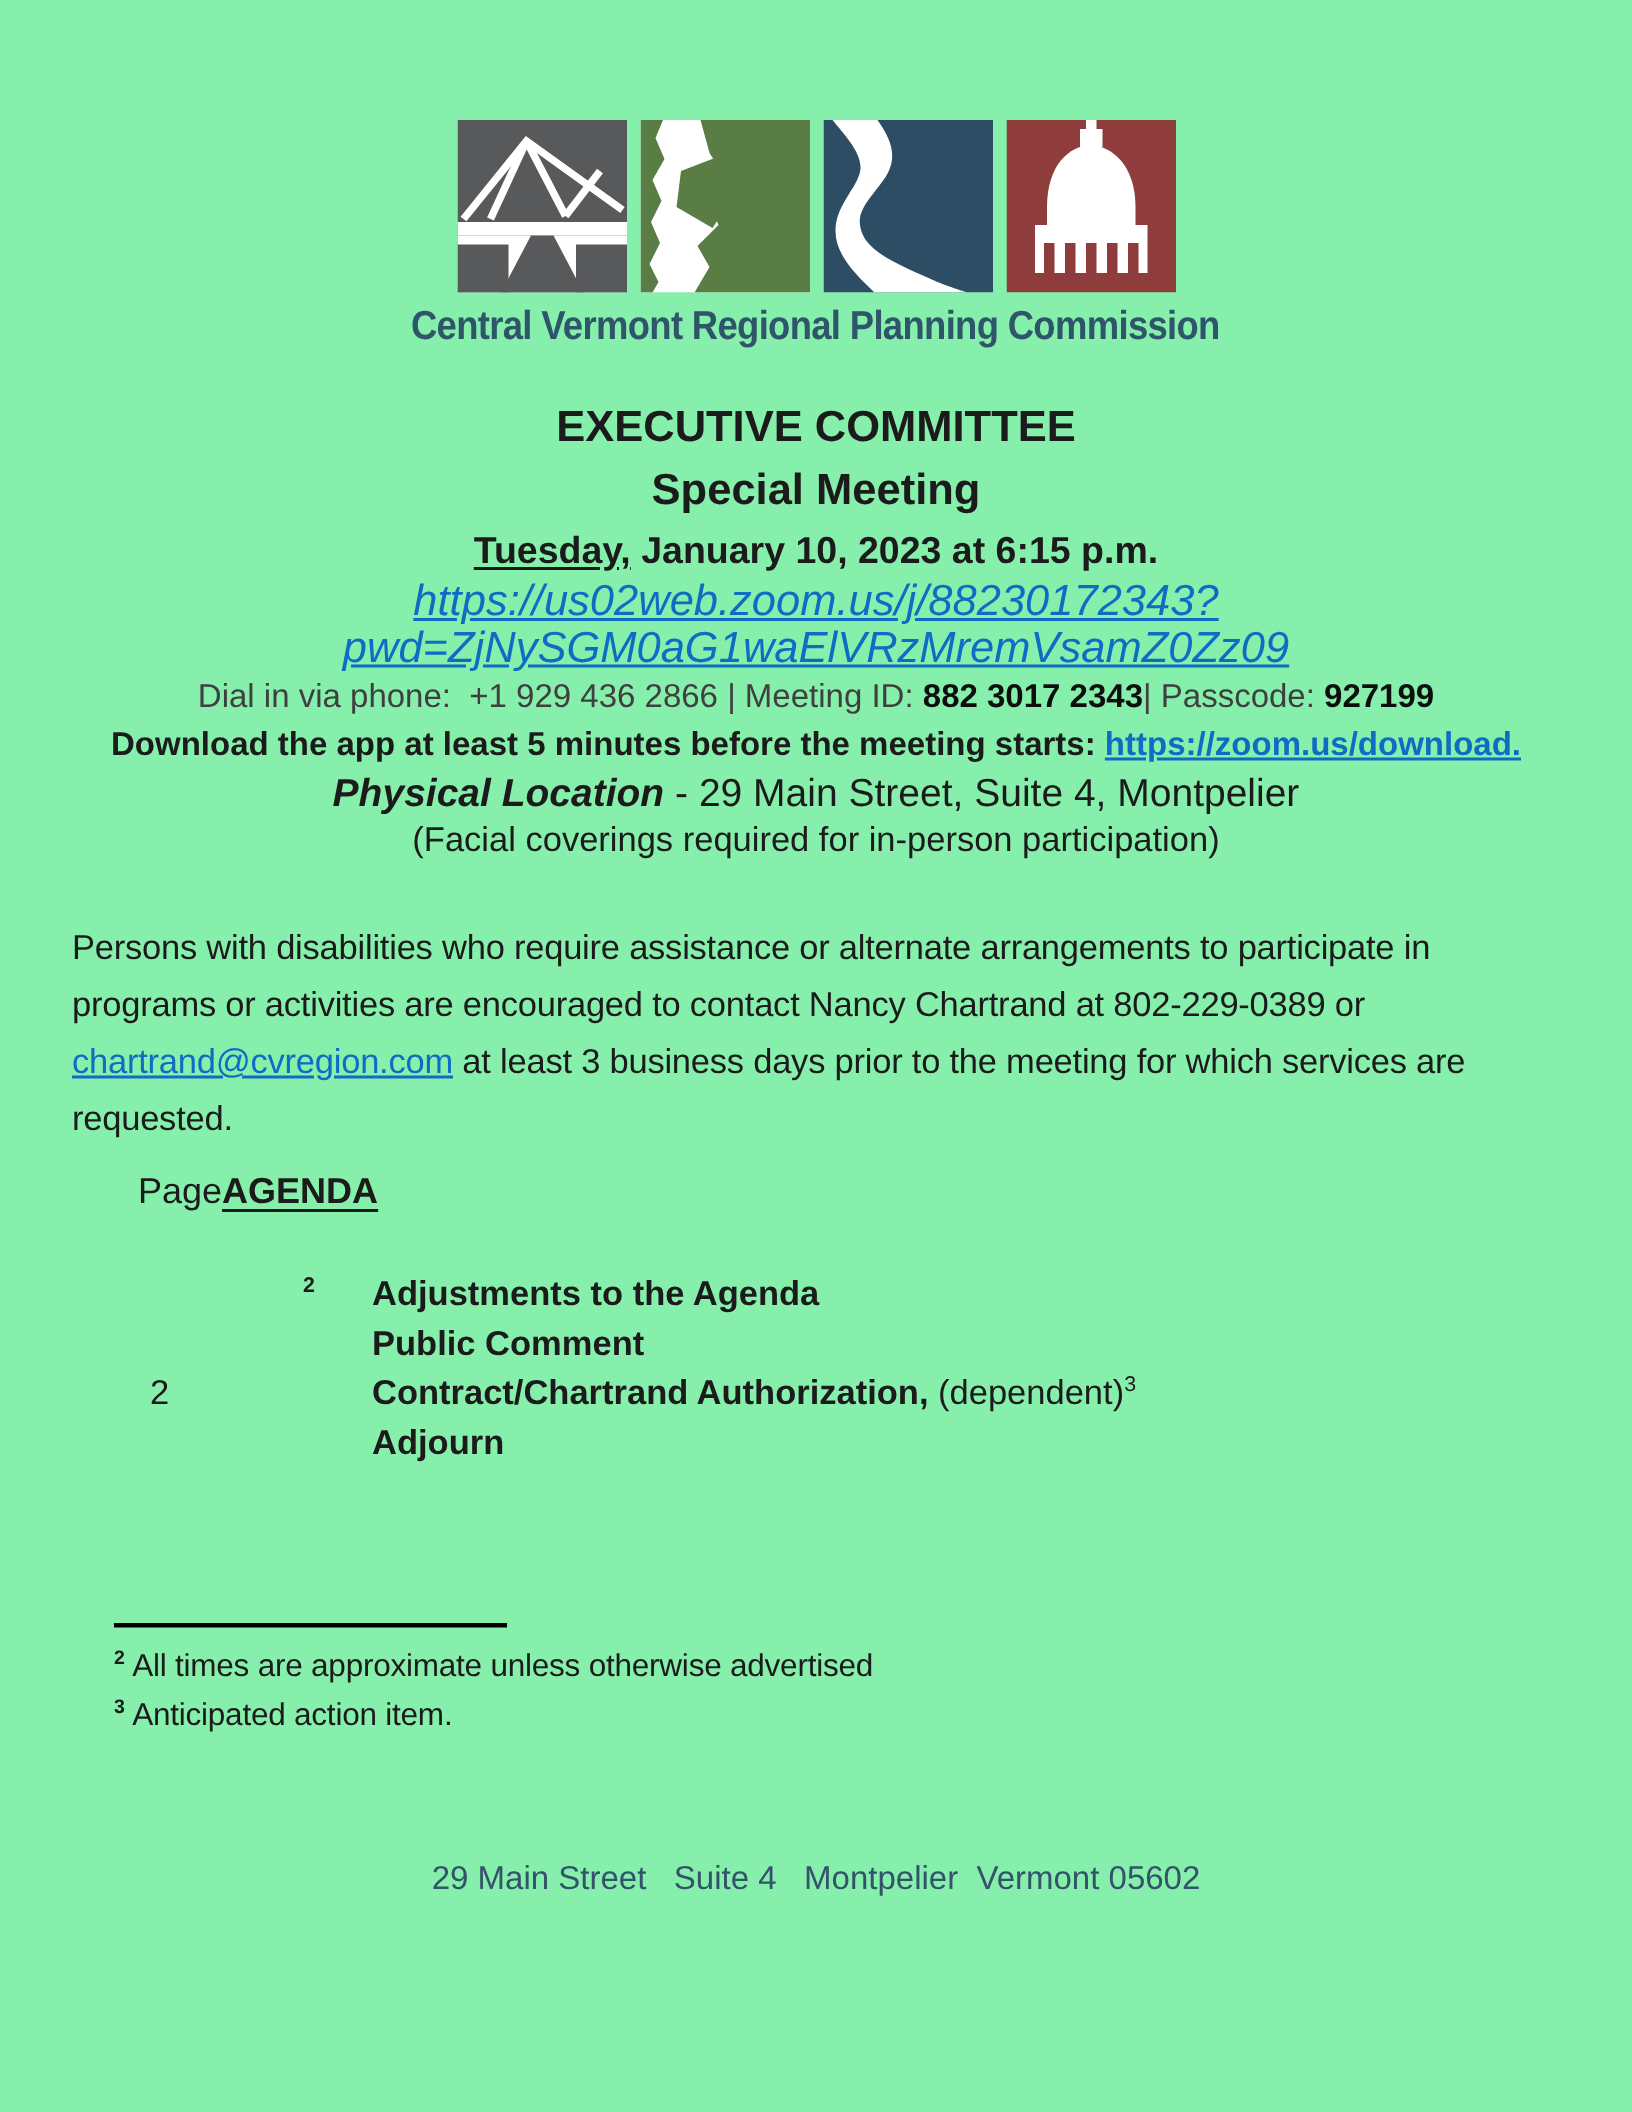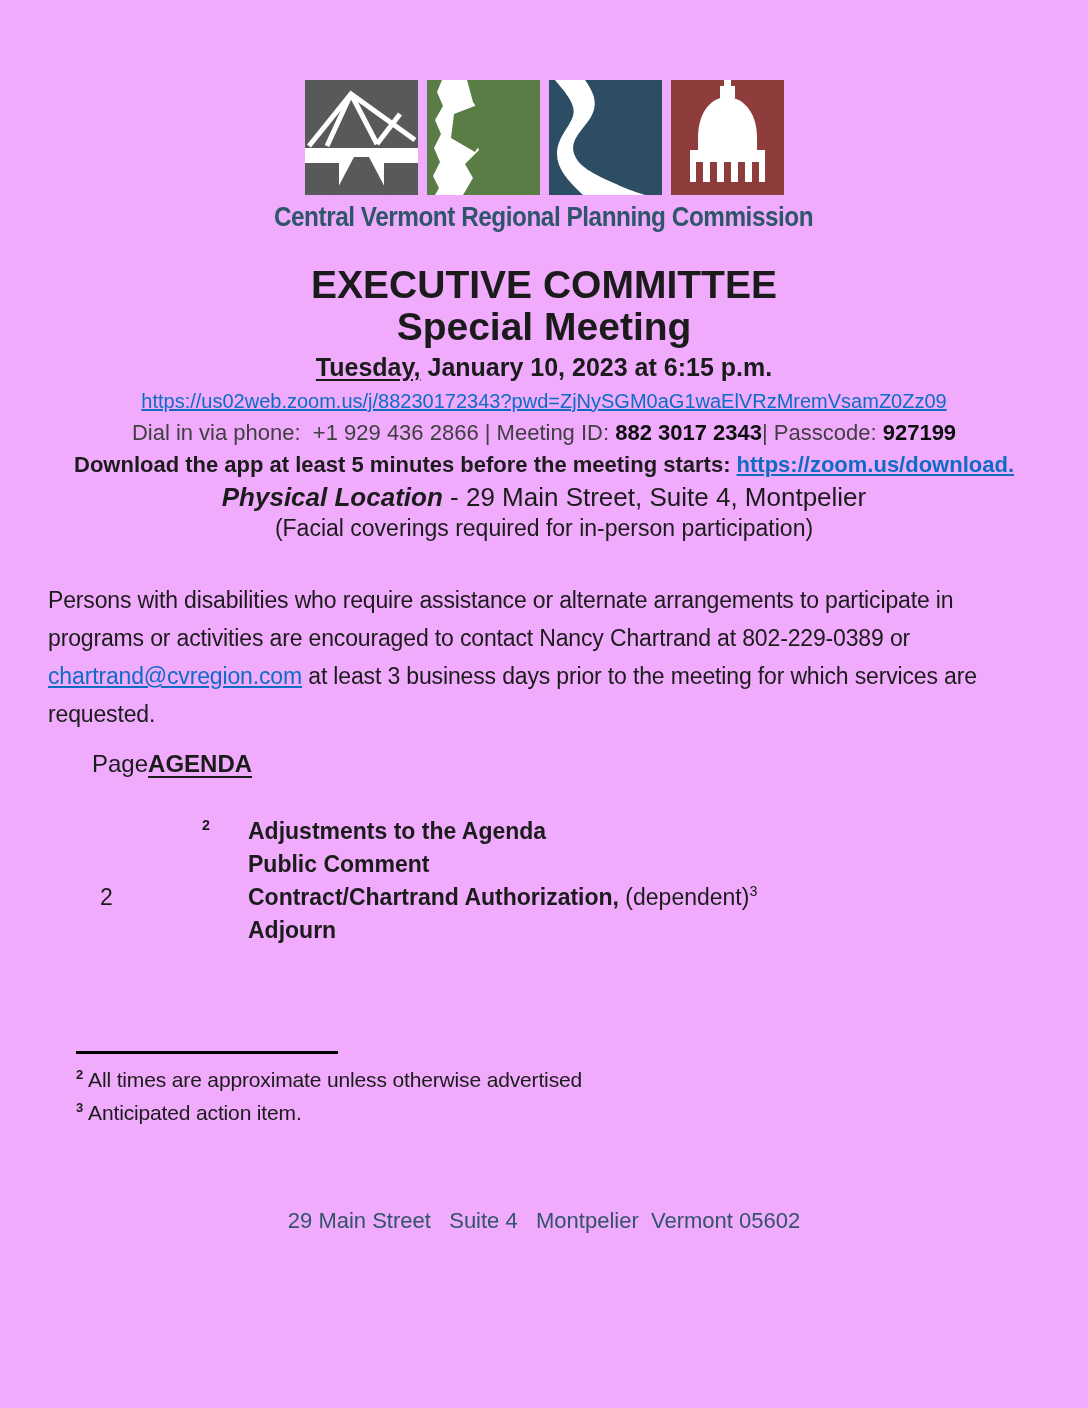--- a/index.html
+++ b/index.html
@@ -1,32 +1,32 @@
 <!DOCTYPE html>
 <html><head>
 <meta charset="utf-8">
 <style>
   html,body{margin:0;padding:0;background:#ffffff;}
   body{width:1088px;font-family:"Liberation Sans",sans-serif;color:#1b1b1b;}
-  .page{position:relative;width:1088px;height:1408px;background:#f0abfc;overflow:hidden;}
+  .page{position:relative;width:1088px;height:1408px;background:#86efac;overflow:hidden;}
 
   
   .logo-block{padding-top:80px;text-align:center;}
   .logo-panels{display:flex;justify-content:center;gap:9px;height:115px;}
   .panel{width:113px;height:115px;display:block;}
   .logo-name{margin-top:7px;font-size:27px;font-weight:700;color:#2e5569;
              display:inline-block;transform:scaleX(.9);letter-spacing:-.5px;white-space:nowrap;}
 
   
   .title-block{text-align:center;margin-top:31px;}
-  .t-committee,.t-special{font-size:39px;font-weight:700;line-height:42px;}
+  .t-committee,.t-special{font-size:29px;font-weight:700;line-height:42px;}
   .t-date{font-size:25px;font-weight:700;line-height:38px;}
   .t-date .u{text-decoration:underline;text-underline-offset:3px;}
   .t-remote{font-size:23px;font-weight:700;font-style:italic;line-height:35px;}
-  .t-link{font-size:20px;line-height:31px;}
+  .t-link{font-size:29px;line-height:31px;font-style:italic;}
   a.link{color:#0f6cc4;text-decoration:underline;cursor:pointer;}
   .t-dial{font-size:22px;line-height:31px;color:#3f3f3f;white-space:pre-wrap;}
   .t-dial .strong{color:#0e0e0e;font-weight:700;}
   .t-download{font-size:22px;font-weight:600;line-height:33px;white-space:pre-wrap;}
   .t-location{font-size:26px;line-height:32px;white-space:pre-wrap;}
   .t-location .bi{font-weight:700;font-style:italic;}
   .t-facial{font-size:23px;line-height:31px;}
   sup{font-size:.62em;line-height:0;}
 
   

